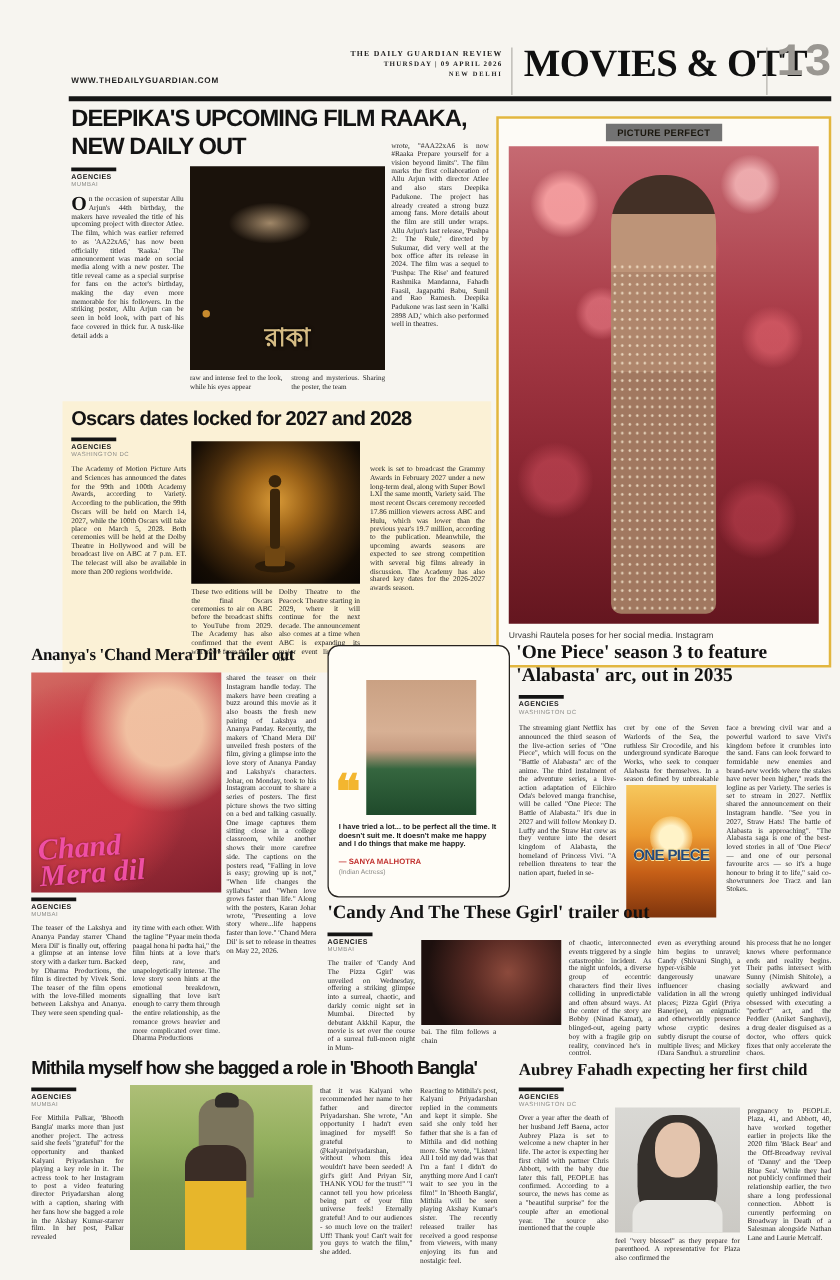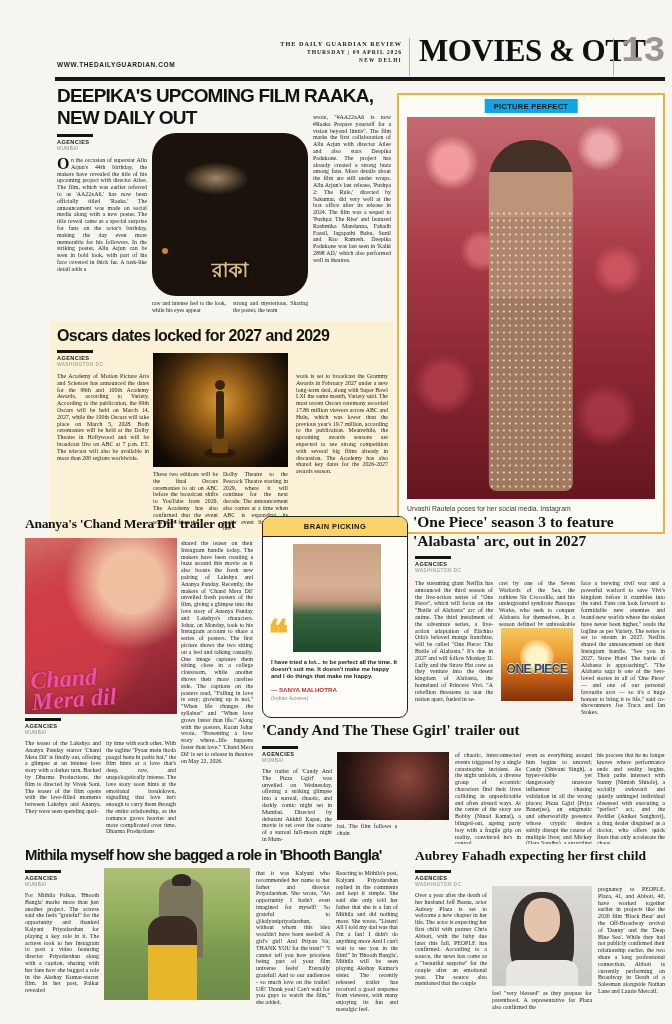--- a/index.html
+++ b/index.html
@@ -23,37 +23,37 @@
   
   .dateline .dl-bar{width:36px;height:3px;background:#141414;margin-bottom:2px;}
   .dateline .dl-agency{font-family:"Liberation Sans",sans-serif;font-weight:bold;font-size:5.6px;letter-spacing:.4px;color:#1a1a1a;}
   .dateline .dl-loc{font-family:"Liberation Sans",sans-serif;font-size:4.8px;letter-spacing:.4px;color:#8a8a86;margin-top:1px;}
   
   .bodycol{font-family:"Liberation Serif",serif;font-size:5.9px;line-height:6.8px;text-align:justify;color:#242424;overflow:hidden;}
   .dropcap{float:left;font-size:16px;line-height:13px;font-weight:bold;padding-right:1.5px;color:#111;}
   .photocap{font-family:"Liberation Serif",serif;font-size:5.7px;line-height:6.6px;text-align:justify;color:#242424;overflow:hidden;}
   
   .pp-box{border:2px solid #e2b63f;background:#fdfbf6;}
-  .pp-badge{position:absolute;top:4px;left:50%;transform:translateX(-50%);background:#0ea5e9;color:#19150c;
+  .pp-badge{position:absolute;top:4px;left:50%;transform:translateX(-50%);background:#737373;color:#19150c;
             font-family:"Liberation Sans",sans-serif;font-weight:800;font-size:7.5px;letter-spacing:.3px;padding:2.5px 9px;}
   .pp-caption{font-family:"Liberation Sans",sans-serif;font-size:6.8px;color:#3a3a38;}
   
   .oscars-bg{background:#fbf1d6;}
   
   .bp-box{background:#fffdf7;border:1.5px solid #26231f;border-radius:9px;overflow:hidden;}
   .bp-head{background:#f8d36a;border-bottom:1.5px solid #26231f;height:19px;display:flex;align-items:center;justify-content:center;
            font-family:"Liberation Sans",sans-serif;font-weight:800;font-size:7.5px;letter-spacing:.4px;color:#1c1a14;}
   .bp-quotemark{font-family:"Liberation Serif",serif;font-size:38px;line-height:30px;color:#f3b62f;font-weight:bold;}
   .bp-quote{font-family:"Liberation Sans",sans-serif;font-weight:bold;font-size:5.9px;line-height:7px;color:#1c1c1c;}
   .bp-attr{font-family:"Liberation Sans",sans-serif;font-weight:800;font-size:6.2px;color:#c23431;margin-top:2px;}
   .bp-role{font-family:"Liberation Sans",sans-serif;font-size:5.4px;color:#8b8b87;margin-top:1px;}
   
   .img{overflow:hidden;position:absolute;}
   .img-raaka{background:radial-gradient(circle at 58% 30%,#8a7а60 0%,#6e5c46 10%,#443423 38%,#201610 70%,#0e0906 100%);
-             background-color:#1a120b;border-radius:24px;}
+             background-color:#1a120b;}
   .img-raaka .glint{position:absolute;left:20%;top:18%;width:42%;height:20%;border-radius:50%;
              background:radial-gradient(closest-side,#a08768,rgba(80,60,40,0));}
   .raaka-title{position:absolute;bottom:8px;left:0;right:0;text-align:center;color:#d6bc84;
              font-family:"DejaVu Sans",sans-serif;font-weight:bold;font-size:20px;text-shadow:0 0 3px #000;}
   .raaka-dot{position:absolute;left:10px;bottom:42px;width:6px;height:6px;border-radius:50%;background:#c78a2e;}
   .img-urvashi{background:
       radial-gradient(circle at 18% 12%,rgba(255,170,170,.8) 0 4%,rgba(255,170,170,0) 7%),
       radial-gradient(circle at 78% 8%,rgba(255,200,200,.7) 0 3%,rgba(255,200,200,0) 6%),
       radial-gradient(circle at 60% 22%,rgba(255,120,130,.6) 0 3%,rgba(255,120,130,0) 6%),
       radial-gradient(circle at 30% 35%,rgba(250,140,150,.5) 0 4%,rgba(250,140,150,0) 7%),
@@ -128,21 +128,21 @@
   <div class="pp-badge">PICTURE PERFECT</div>
   <div class="img img-urvashi" style="left:8px;top:22px;width:248px;height:382px;">
     <div class="uv-figure">
       <div class="uv-sparkle"></div>
     </div>
   </div>
   <div class="abs pp-caption" style="left:8px;top:410px;width:248px;">Urvashi Rautela poses for her social media. Instagram</div>
 </div>
 
 <div class="abs oscars-bg" style="left:50px;top:321px;width:343px;height:217px;"></div>
-<div class="abs h-sans nowrap" style="left:57px;top:327px;font-size:16px;letter-spacing:-.6px;">Oscars dates locked for 2027 and 2029</div>
+<div class="abs h-sans nowrap" style="left:57px;top:327px;font-size:16px;letter-spacing:-.6px;">Oscars dates locked for 2027 and 2028</div>
 <div class="abs dateline" style="left:57px;top:350px;">
   <div class="dl-bar"></div>
   <div class="dl-agency">AGENCIES</div>
   <div class="dl-loc">WASHINGTON DC</div>
 </div>
 <div class="abs bodycol" style="left:57px;top:373px;width:92px;height:162px;">The Academy of Motion Picture Arts and Sciences has announced the dates for the 99th and 100th Academy Awards, according to Variety. According to the publication, the 99th Oscars will be held on March 14, 2027, while the 100th Oscars will take place on March 5, 2028. Both ceremonies will be held at the Dolby Theatre in Hollywood and will be broadcast live on ABC at 7 p.m. ET. The telecast will also be available in more than 200 regions worldwide.</div>
 <div class="img img-oscar" style="left:153px;top:353px;width:135px;height:114px;">
   <svg width="135" height="114" viewBox="0 0 135 114">
     <ellipse cx="67" cy="100" rx="16" ry="5" fill="#2b1b08"></ellipse>
     <rect x="59" y="84" width="16" height="16" rx="2" fill="#704712"></rect>
@@ -164,37 +164,36 @@
 <div class="abs dateline" style="left:25px;top:718px;">
   <div class="dl-bar"></div>
   <div class="dl-agency">AGENCIES</div>
   <div class="dl-loc">MUMBAI</div>
 </div>
 <div class="abs bodycol" style="left:25px;top:740px;width:76px;height:100px;">The teaser of the Lakshya and Ananya Panday starrer 'Chand Mera Dil' is finally out, offering a glimpse at an intense love story with a darker turn. Backed by Dharma Productions, the film is directed by Vivek Soni. The teaser of the film opens with the love-filled moments between Lakshya and Ananya. They were seen spending qual-</div>
 <div class="abs bodycol" style="left:106px;top:740px;width:70px;height:100px;">ity time with each other. With the tagline "Pyaar mein thoda paagal hona hi padta hai," the film hints at a love that's deep, raw, and unapologetically intense. The love story soon hints at the emotional breakdown, signalling that love isn't enough to carry them through the entire relationship, as the romance grows heavier and more complicated over time. Dharma Productions</div>
 <div class="abs bodycol" style="left:181px;top:540px;width:72px;height:300px;">shared the teaser on their Instagram handle today. The makers have been creating a buzz around this movie as it also boasts the fresh new pairing of Lakshya and Ananya Panday. Recently, the makers of 'Chand Mera Dil' unveiled fresh posters of the film, giving a glimpse into the love story of Ananya Panday and Lakshya's characters. Johar, on Monday, took to his Instagram account to share a series of posters. The first picture shows the two sitting on a bed and talking casually. One image captures them sitting close in a college classroom, while another shows their more carefree side. The captions on the posters read, "Falling in love is easy; growing up is not," "When life changes the syllabus" and "When love grows faster than life." Along with the posters, Karan Johar wrote, "Presenting a love story where...life happens faster than love." 'Chand Mera Dil' is set to release in theatres on May 22, 2026.</div>
 
 <div class="abs bp-box" style="left:262px;top:516px;width:144px;height:200px;">
-  <div class="bp-head">BRAIN PICKING</div>
   <div class="img img-sanya" style="left:30px;top:27px;width:88px;height:108px;"></div>
   <div class="abs bp-quotemark" style="left:5px;top:102px;">❝</div>
   <div class="abs bp-quote" style="left:8px;top:142px;width:128px;">I have tried a lot... to be perfect all the time. It doesn't suit me. It doesn't make me happy and I do things that make me happy.</div>
   <div class="abs bp-attr" style="left:8px;top:167px;">— SANYA MALHOTRA</div>
   <div class="abs bp-role" style="left:8px;top:177px;">(Indian Actress)</div>
 </div>
 
-<div class="abs h-serif" style="left:413px;top:512px;width:254px;font-size:15.5px;line-height:19px;">'One Piece' season 3 to feature 'Alabasta' arc, out in 2027</div>
+<div class="abs h-serif" style="left:413px;top:512px;width:254px;font-size:15.5px;line-height:19px;">'One Piece' season 3 to feature 'Alabasta' arc, out in 2035</div>
 <div class="abs dateline" style="left:415px;top:556px;">
   <div class="dl-bar"></div>
   <div class="dl-agency">AGENCIES</div>
   <div class="dl-loc">WASHINGTON DC</div>
 </div>
 <div class="abs bodycol" style="left:415px;top:580px;width:78px;height:142px;">The streaming giant Netflix has announced the third season of the live-action series of "One Piece", which will focus on the "Battle of Alabasta" arc of the anime. The third instalment of the adventure series, a live-action adaptation of Eiichiro Oda's beloved manga franchise, will be called "One Piece: The Battle of Alabasta." It's due in 2027 and will follow Monkey D. Luffy and the Straw Hat crew as they venture into the desert kingdom of Alabasta, the homeland of Princess Vivi. "A rebellion threatens to tear the nation apart, fueled in se-</div>
 <div class="abs bodycol" style="left:499px;top:580px;width:76px;height:46px;">cret by one of the Seven Warlords of the Sea, the ruthless Sir Crocodile, and his underground syndicate Baroque Works, who seek to conquer Alabasta for themselves. In a season defined by unbreakable bonds and impossible choices, the Straw Hats must</div>
-<div class="img img-onepiece" style="left:501px;top:628px;width:72px;height:73px;">
+<div class="img img-onepiece" style="left:501px;top:628px;width:72px;height:106px;">
   <div class="op-sun"></div>
   <div class="op-logo">ONE PIECE</div>
 </div>
 <div class="abs bodycol" style="left:581px;top:580px;width:84px;height:142px;">face a brewing civil war and a powerful warlord to save Vivi's kingdom before it crumbles into the sand. Fans can look forward to formidable new enemies and brand-new worlds where the stakes have never been higher," reads the logline as per Variety. The series is set to stream in 2027. Netflix shared the announcement on their Instagram handle. "See you in 2027, Straw Hats! The battle of Alabasta is approaching". "The Alabasta saga is one of the best-loved stories in all of 'One Piece' — and one of our personal favourite arcs — so it's a huge honour to bring it to life," said co-showrunners Joe Tracz and Ian Stokes.</div>
 
 <div class="abs h-serif nowrap" style="left:262px;top:722px;font-size:15px;">'Candy And The These Ggirl' trailer out</div>
 <div class="abs dateline" style="left:262px;top:746px;">
   <div class="dl-bar"></div>
   <div class="dl-agency">AGENCIES</div>
   <div class="dl-loc">MUMBAI</div>

